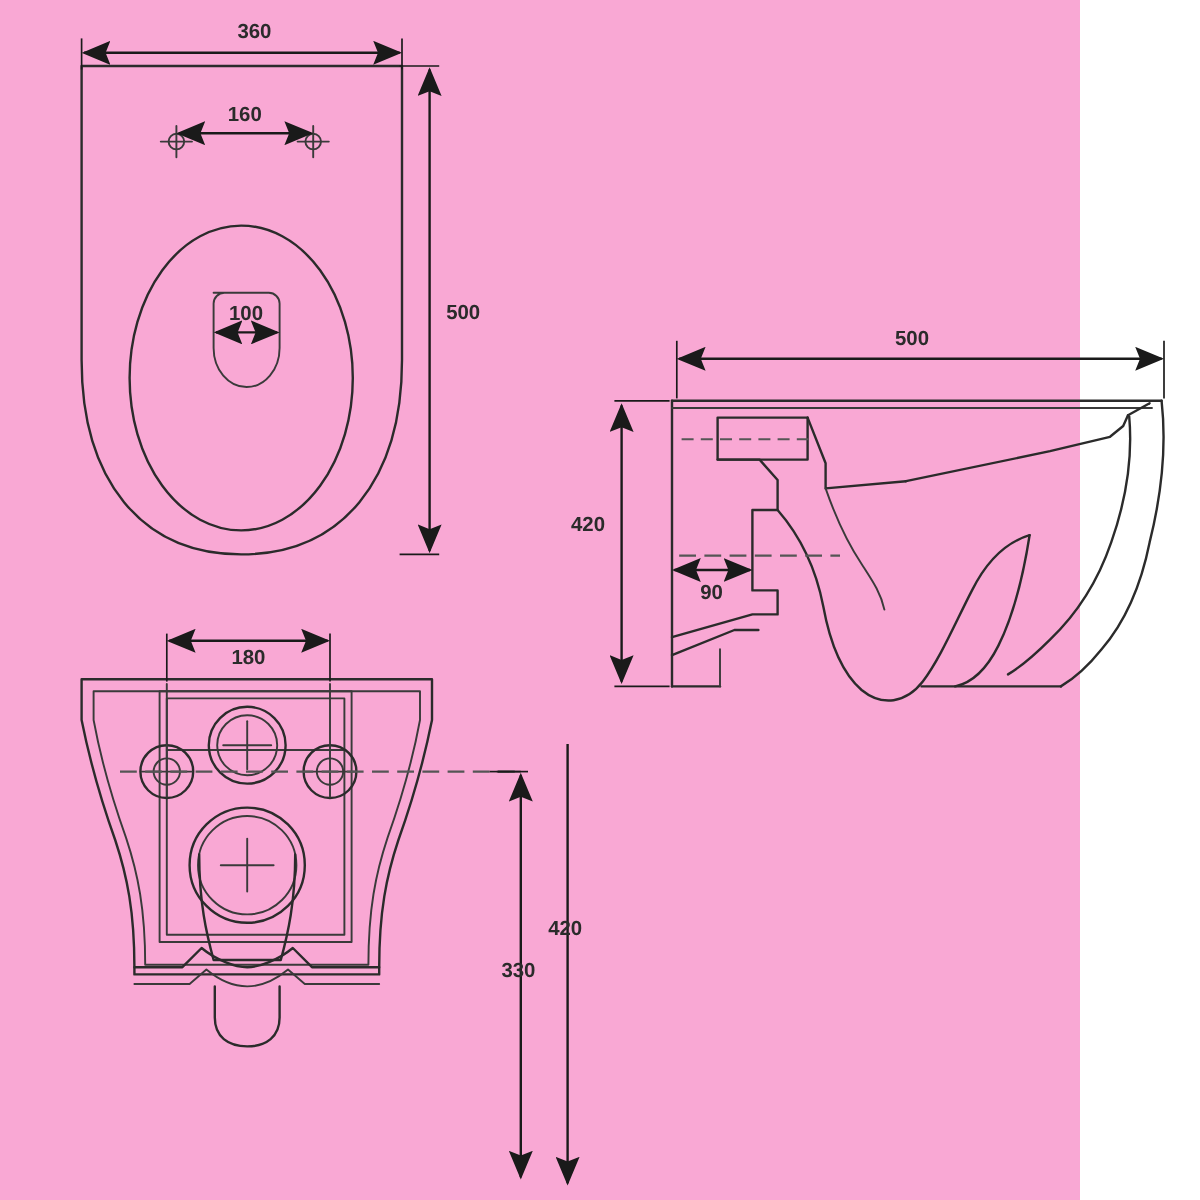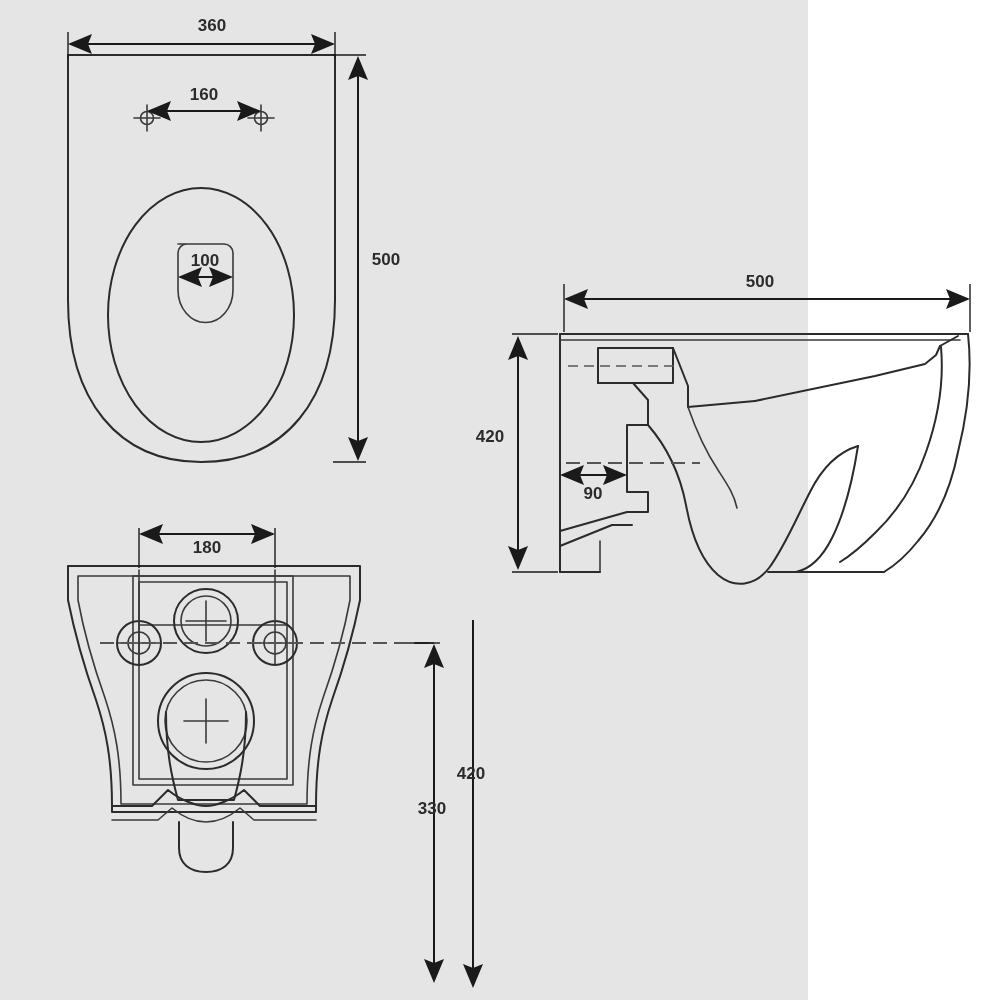--- a/index.html
+++ b/index.html
@@ -8,23 +8,23 @@
     background: #ffffff;
   }
   body {
     width: 1000px;
     height: 1000px;
     font-family: "Liberation Sans", sans-serif;
     overflow: hidden;
   }
   #sheet {
     position: relative;
-    width: 808px;
+    width: 900px;
     height: 1000px;
-    background: #e5e5e5;
+    background: #f9a8d4;
   }
   svg.drawing {
     position: absolute;
     left: 0;
     top: 0;
     width: 1000px;
     height: 1000px;
   }
   .obj {
     fill: none;

